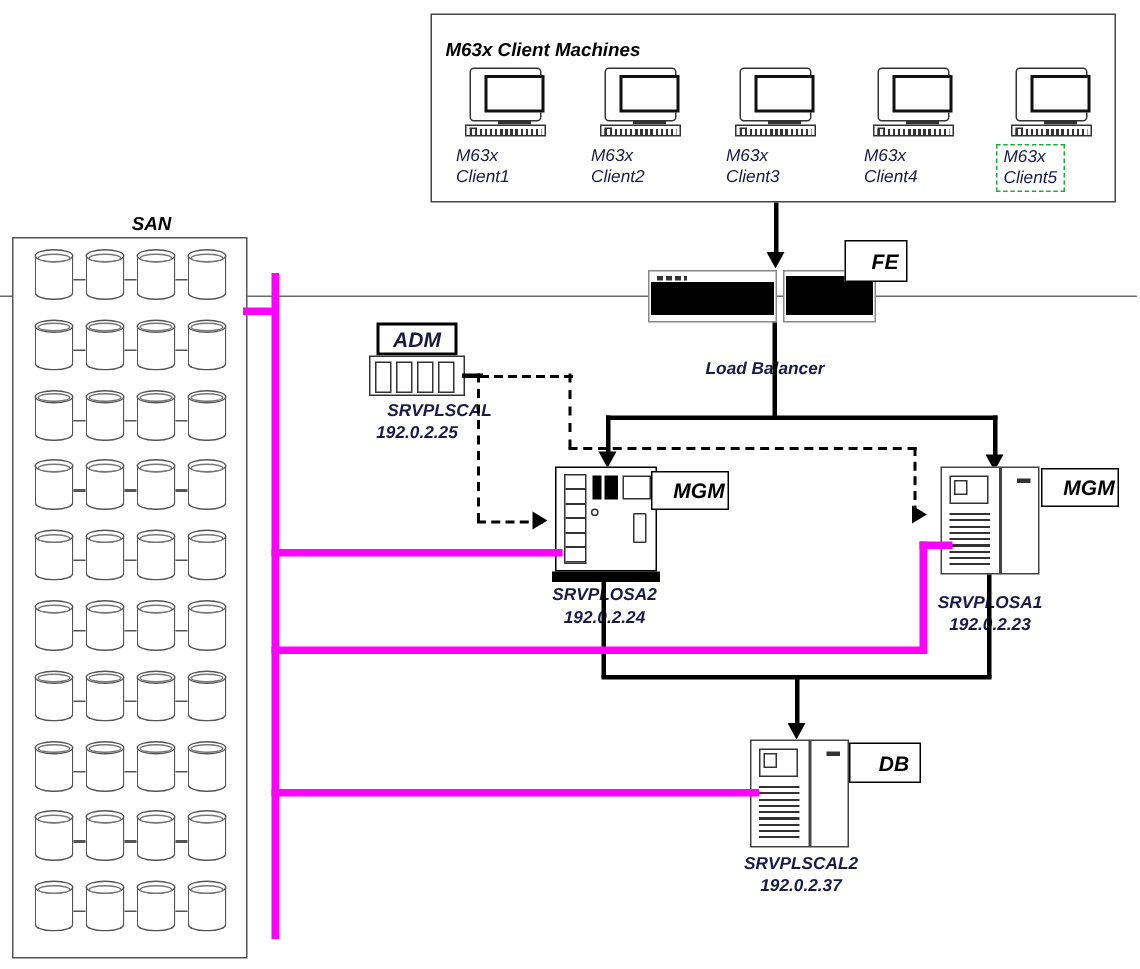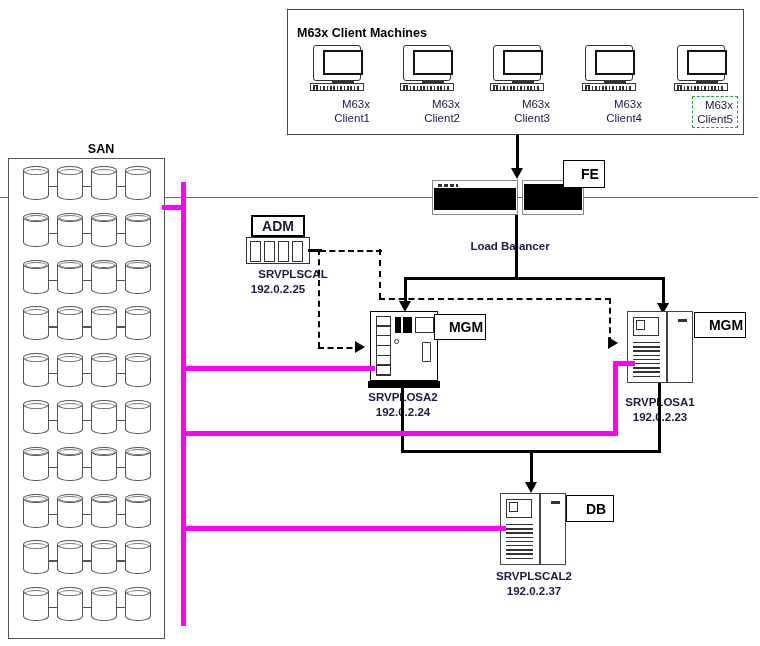--- a/index.html
+++ b/index.html
@@ -1,30 +1,30 @@
 <!DOCTYPE html>
 <html><head>
 <meta charset="utf-8">
 <style>
   html,body{margin:0;padding:0;background:#ffffff;}
   body{width:760px;height:646px;position:relative;
        font-family:"Liberation Sans",sans-serif;color:#1a1a3c;overflow:hidden;}
-  #stage{position:absolute;left:0;top:0;width:760px;height:646px;}
+  #stage{position:absolute;left:0;top:0;width:760px;height:646px;font-style:italic;}
 
   
   .lbl{position:absolute;text-align:center;font-size:11.5px;line-height:13.5px;
        color:#1a1a4a;font-weight:bold;white-space:nowrap;}
 
   
   #client-box{position:absolute;left:287px;top:9px;width:457px;height:126px;
               border:1.6px solid #444;background:#fff;box-sizing:border-box;}
   #client-box-title{position:absolute;left:297px;top:26px;font-size:12.5px;
               font-weight:bold;color:#000;}
 
-  .client{position:absolute;width:74px;text-align:right;}
+  .client{position:absolute;width:74px;text-align:left;}
   .mon-wrap{width:58px;margin:0 auto;position:relative;height:48px;}
   .mon-outer{position:absolute;left:5px;top:0;width:48px;height:36px;
              border:1.6px solid #333;border-radius:3px;background:#fff;box-sizing:border-box;}
   .mon-screen{position:absolute;left:9px;top:4px;width:40px;height:25px;
               border:2.2px solid #111;background:#fff;box-sizing:border-box;}
   .mon-base{position:absolute;left:18px;top:34px;width:22px;height:3px;background:#333;}
   .kbd{position:absolute;left:2px;top:38px;width:54px;height:8px;
        border:1.3px solid #333;background:#fff;box-sizing:border-box;overflow:hidden;}
   .kbd:after{content:"";position:absolute;left:2px;top:2px;right:2px;height:4px;
        background:repeating-linear-gradient(to right,#333 0 1.6px,#fff 1.6px 3.4px);}

